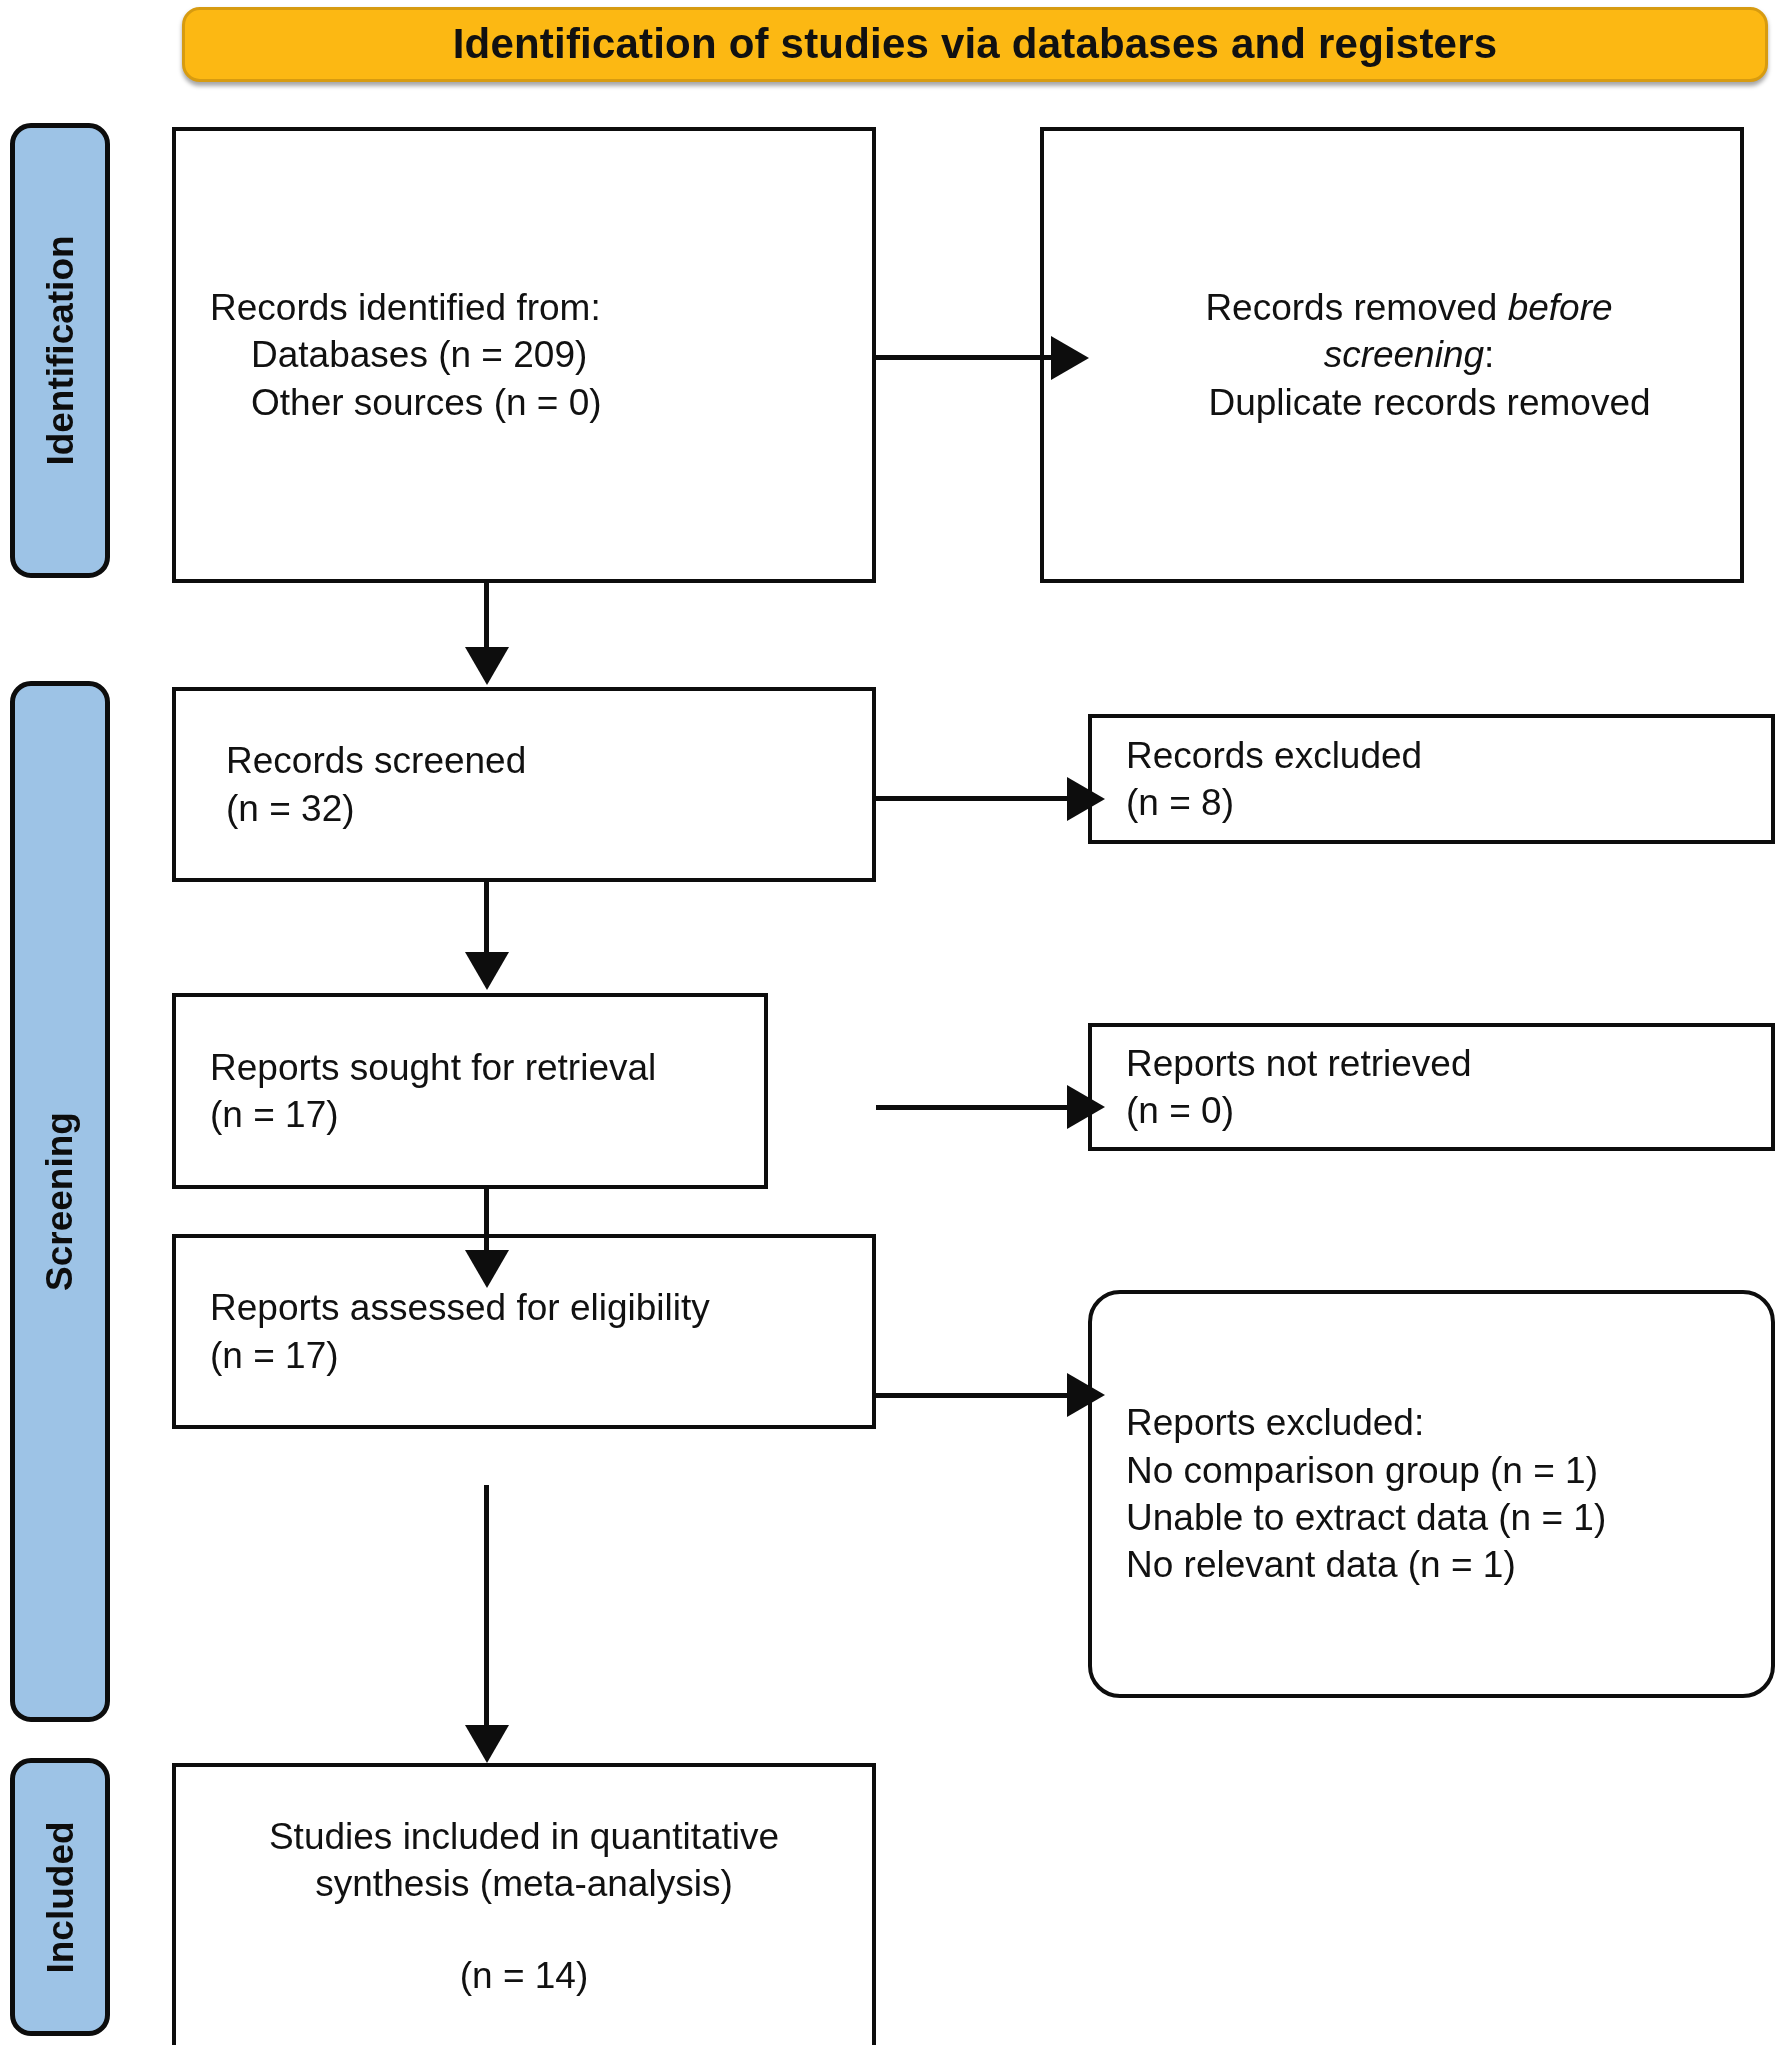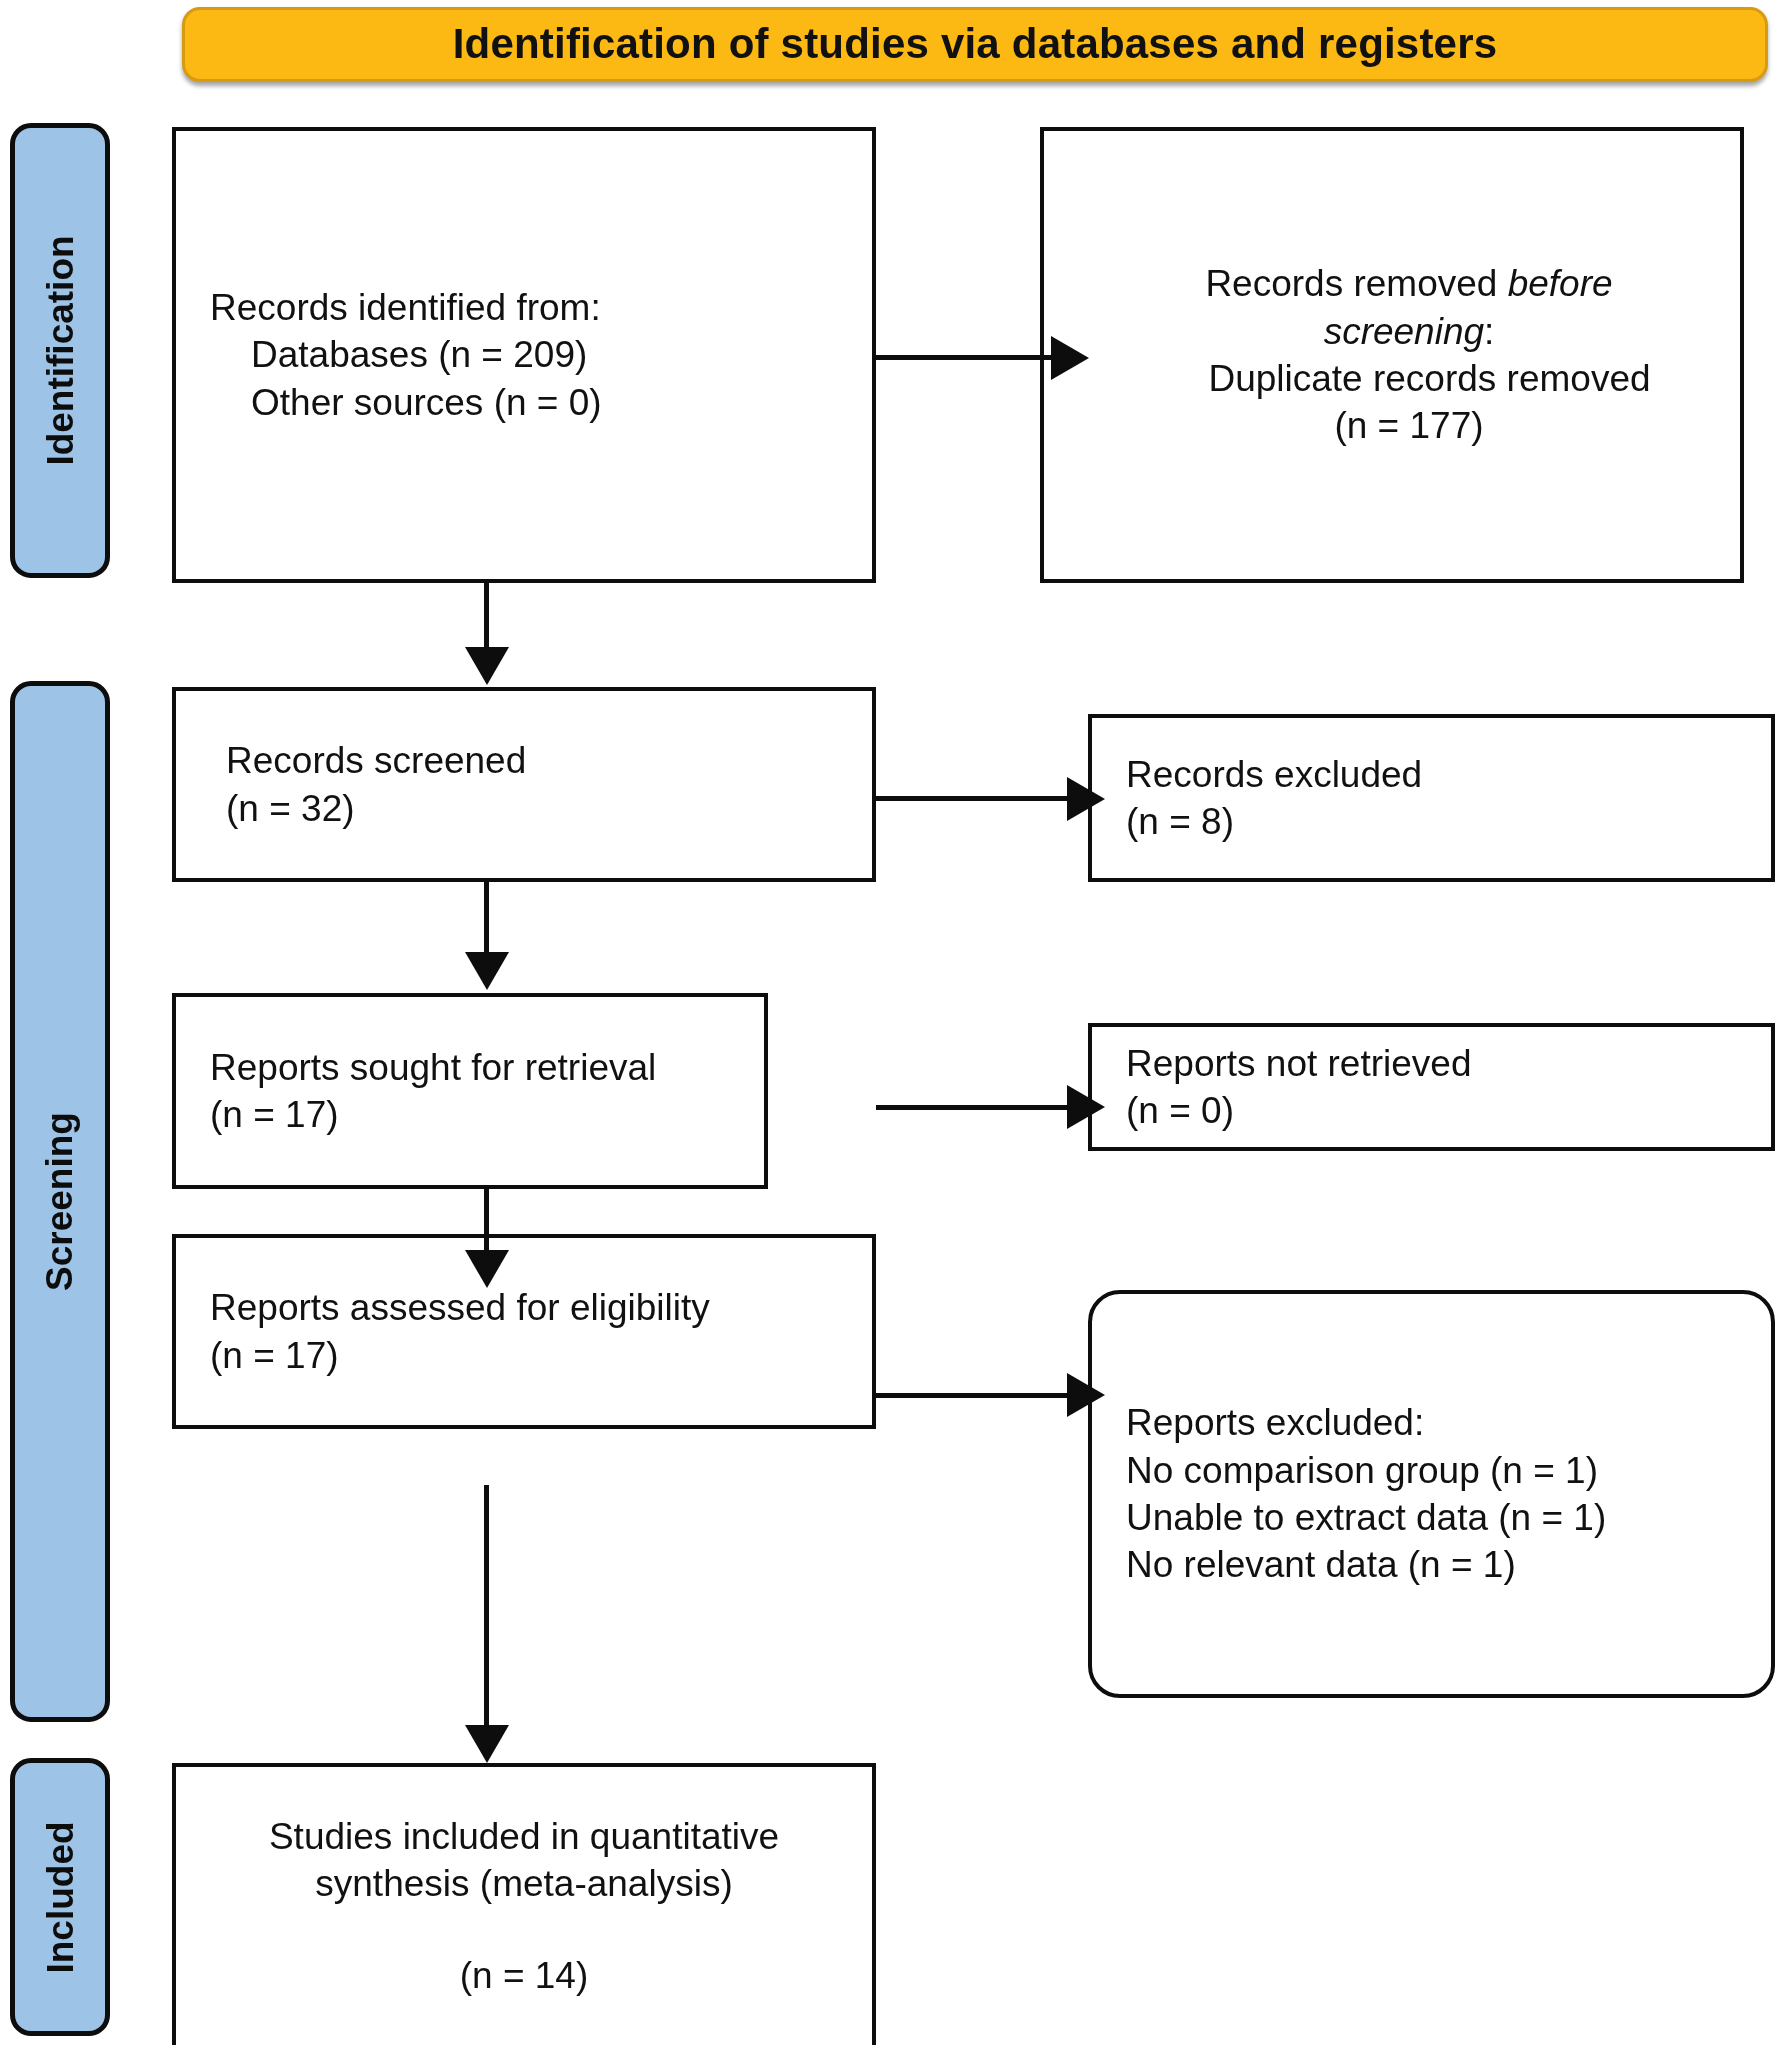--- a/index.html
+++ b/index.html
@@ -88,21 +88,21 @@
     text-align: center;
   }
   .indent { padding-left: 75px !important; }
   .ital { font-style: italic; }
   .spacer-line { height: 44px; }
 
   
   #box-identified      { left: 172px;  top: 127px;  width: 704px;  height: 456px; }
   #box-removed         { left: 1040px; top: 127px;  width: 704px;  height: 456px; align-items: center; }
   #box-screened        { left: 172px;  top: 687px;  width: 704px;  height: 195px; padding-left: 16px; }
-  #box-excluded        { left: 1088px; top: 714px;  width: 687px;  height: 168px; }
+  #box-excluded        { left: 1088px; top: 714px;  width: 687px;  height: 130px; }
   #box-sought          { left: 172px;  top: 993px; width: 596px;  height: 196px; }
   #box-not-retrieved   { left: 1088px; top: 1023px; width: 687px;  height: 128px; }
   #box-assessed        { left: 172px;  top: 1234px; width: 704px;  height: 195px; }
   #box-reports-excl    { left: 1088px; top: 1290px; width: 687px;  height: 408px; border-radius: 32px; }
   #box-included        { left: 172px;  top: 1763px; width: 704px;  height: 286px; }
 
   
   .vline {
     position: absolute;
     width: 4.9px;
@@ -150,21 +150,20 @@
   <div class="box" id="box-identified">
     <div class="txt">Records identified from:</div>
     <div class="txt indent">Databases (n = 209)</div>
     <div class="txt indent">Other sources (n = 0)</div>
   </div>
 
   <div class="box" id="box-removed">
     <div class="txt"><span>Records removed </span><span class="ital">before</span></div>
     <div class="txt"><span class="ital">screening</span><span>:</span></div>
     <div class="txt indent">Duplicate records removed</div>
-    <div class="txt">(n = 177)</div>
   </div>
 
   <div class="box" id="box-screened">
     <div class="txt">Records screened</div>
     <div class="txt">(n = 32)</div>
   </div>
 
   <div class="box" id="box-excluded">
     <div class="txt">Records excluded</div>
     <div class="txt">(n = 8)</div>

